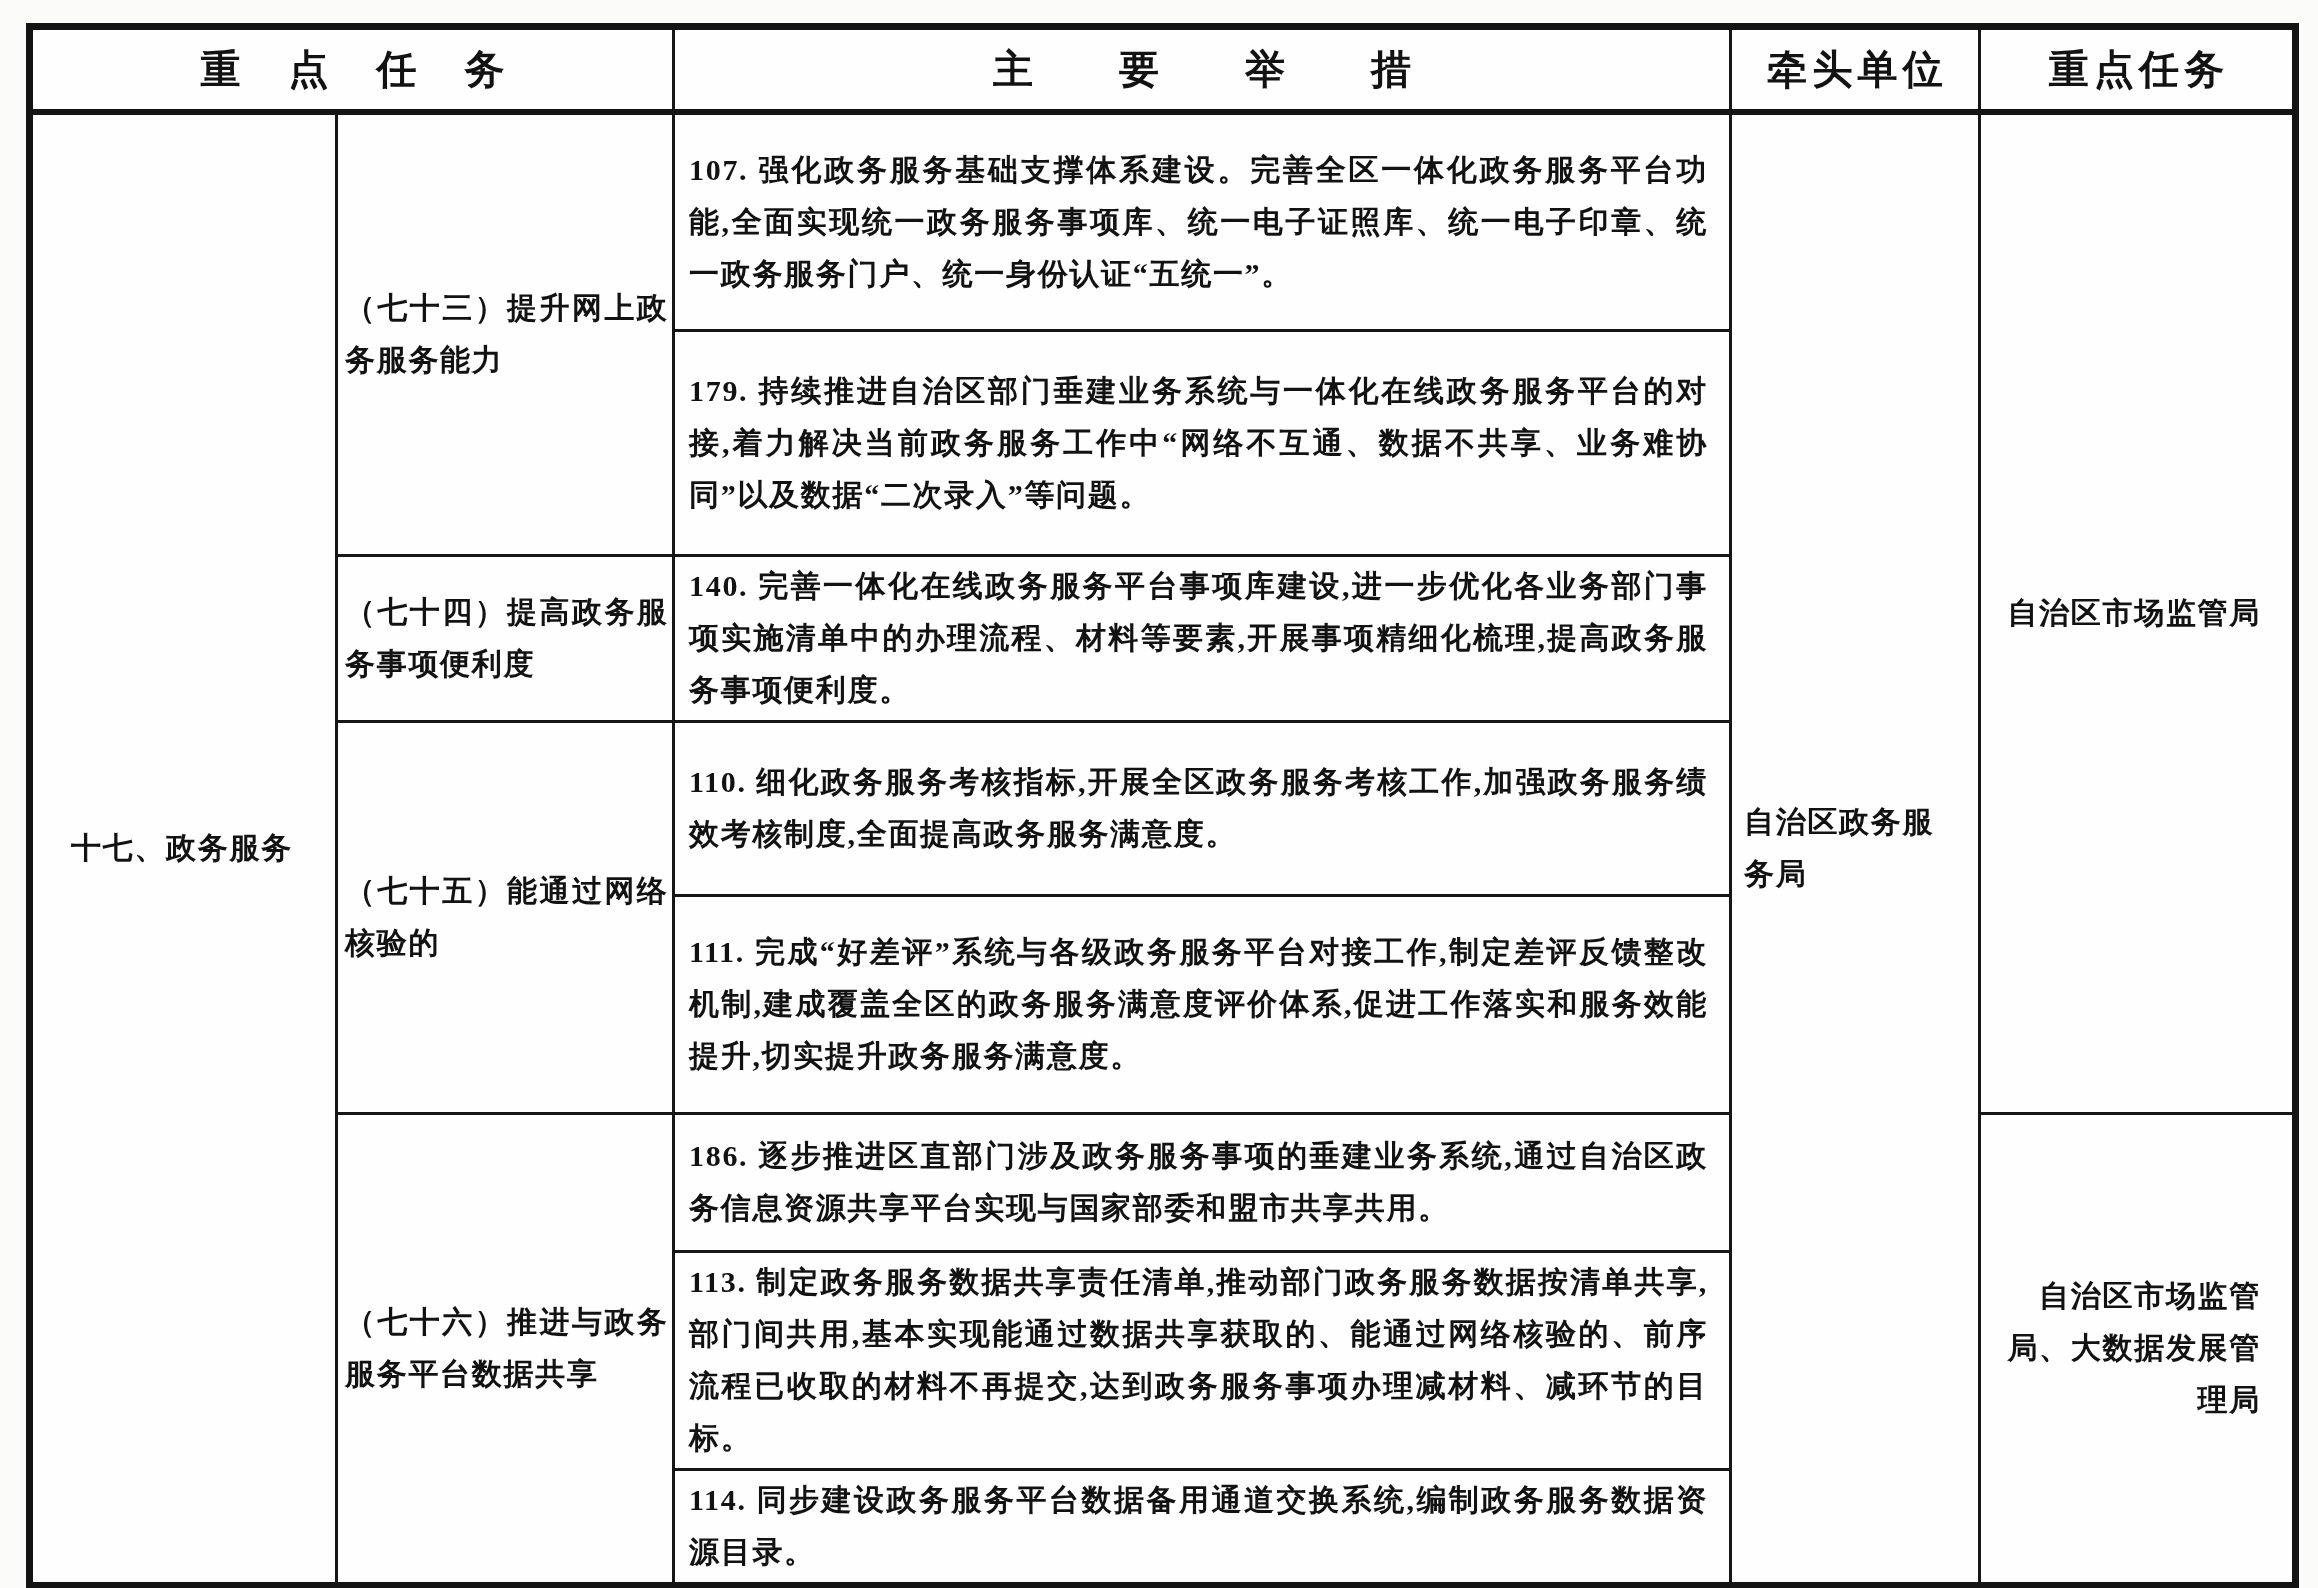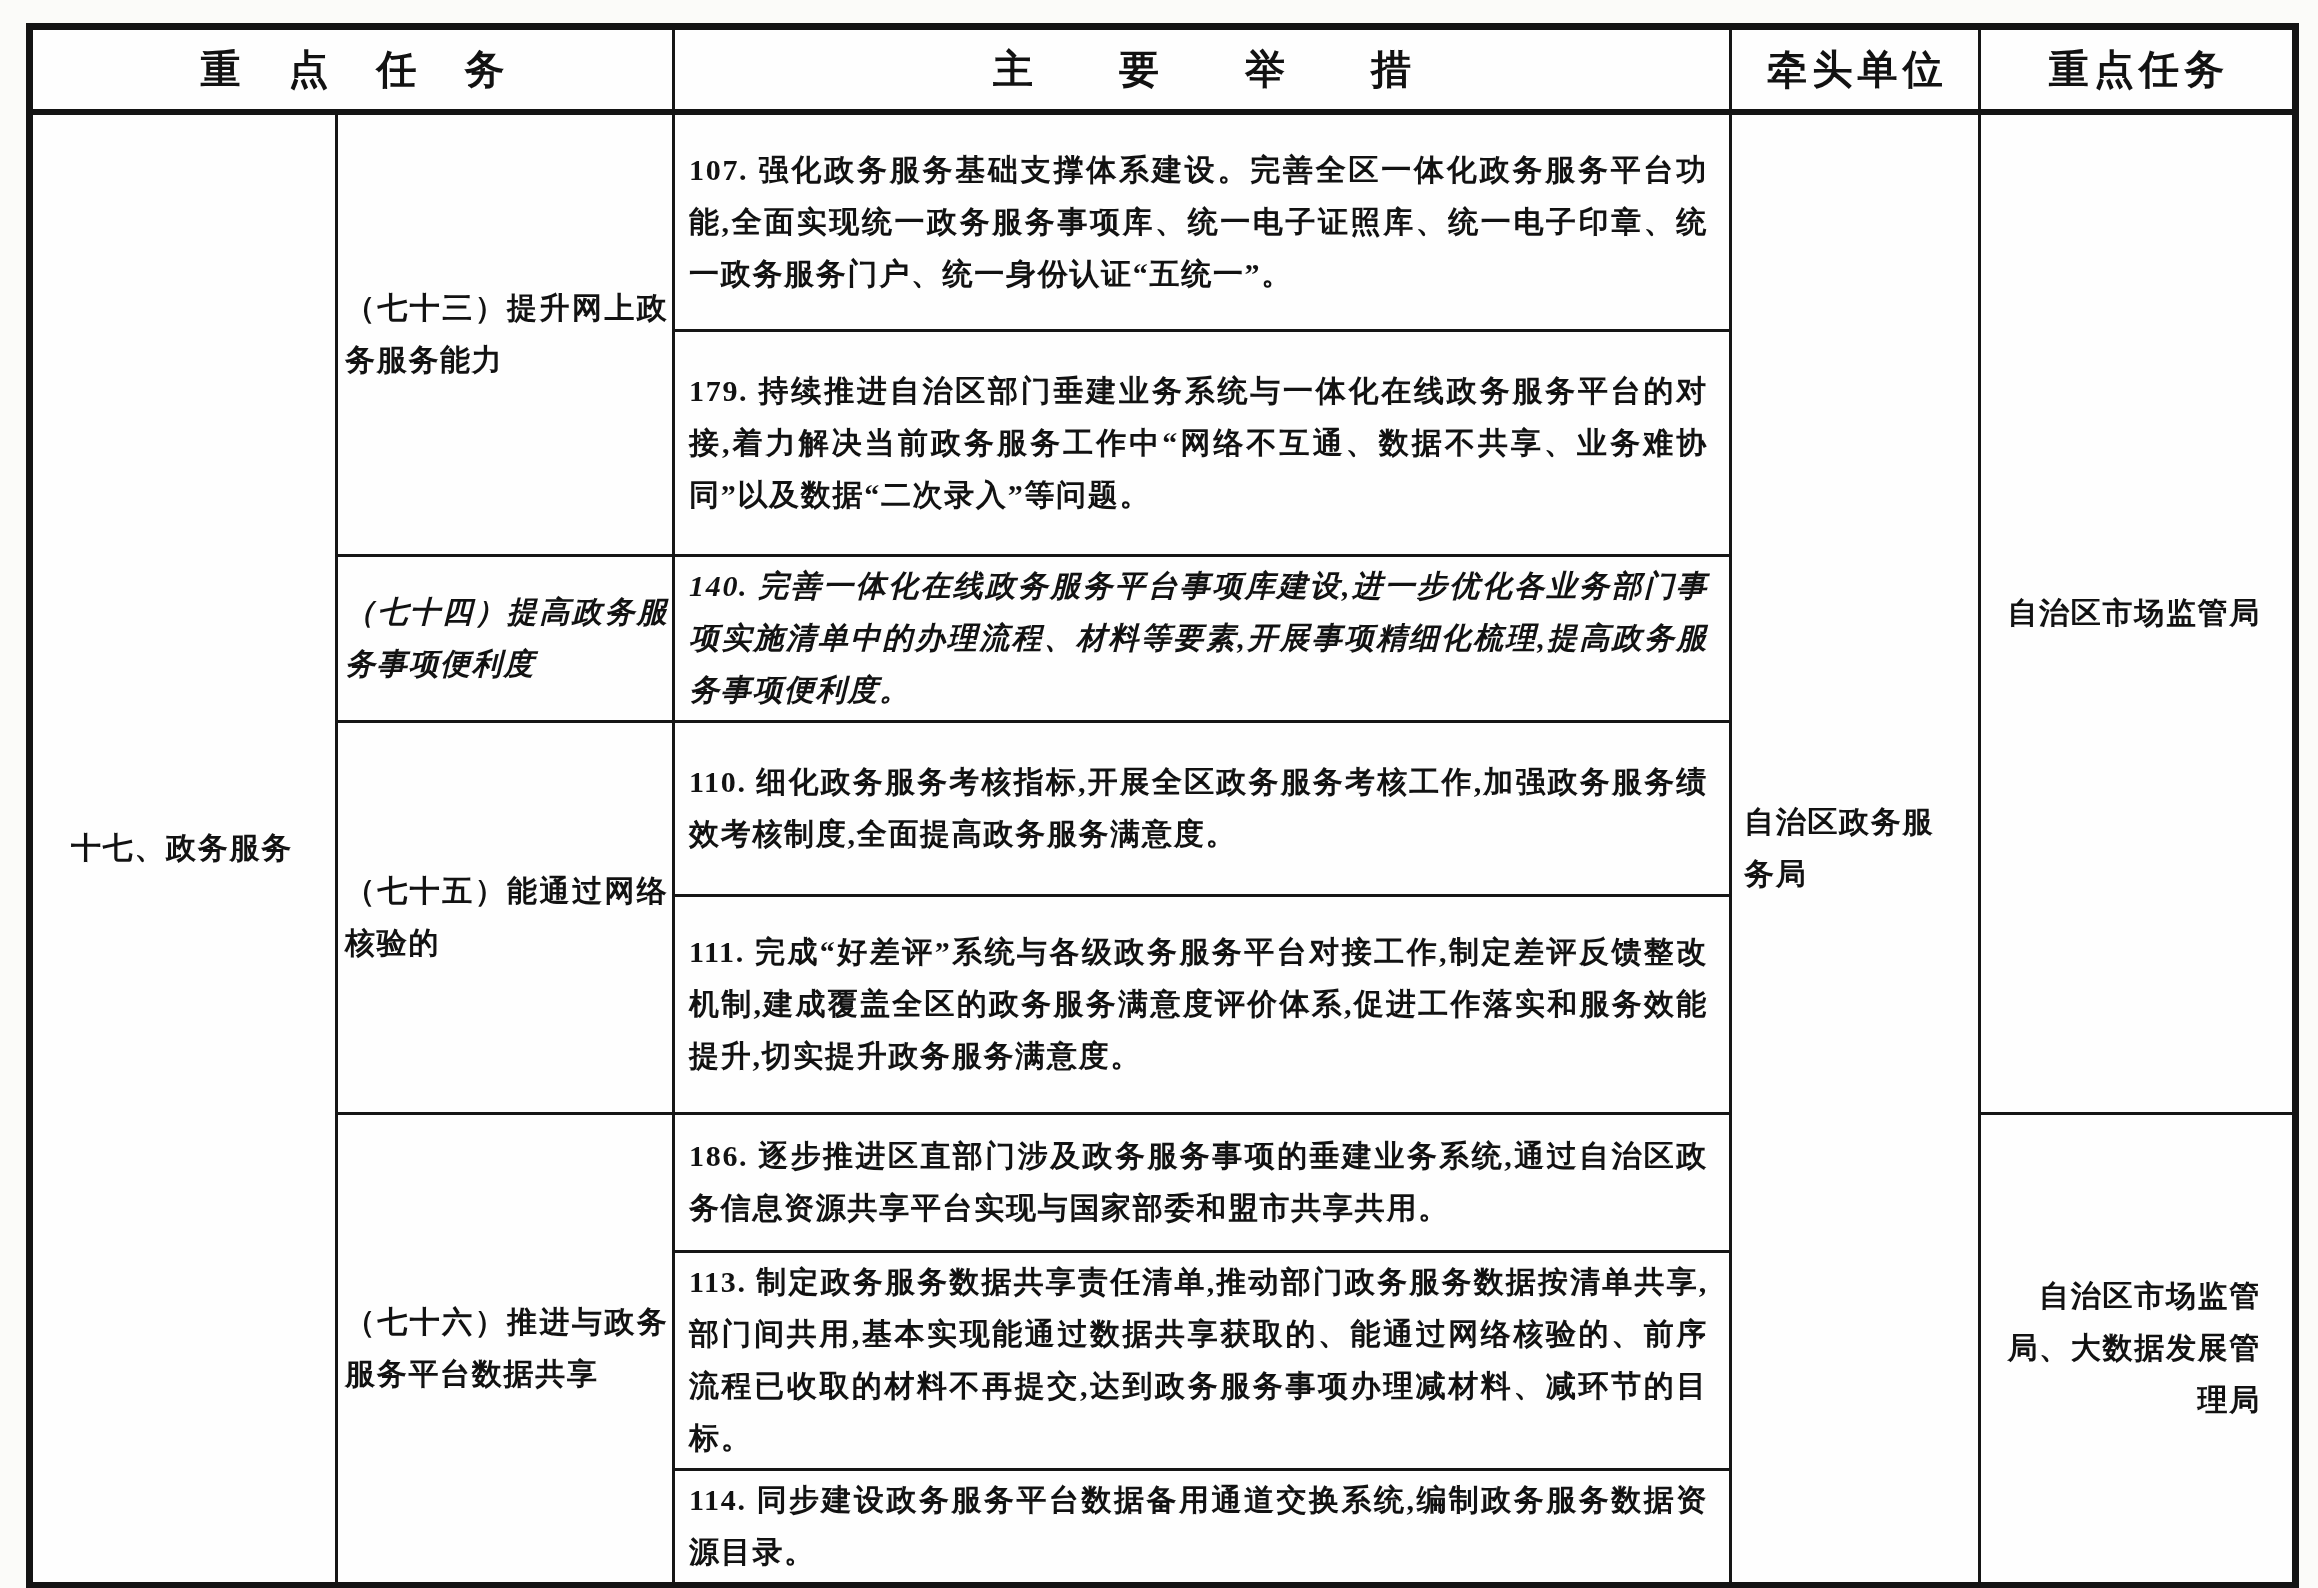--- a/index.html
+++ b/index.html
@@ -64,21 +64,21 @@
     text-align:left;
   }
   .support-cell{
     padding:0 31px 0 22.5px;
     line-height:57px;
     text-align:right;
   }
   
   .r107{height:218px;}
   .r108{height:225px;}
-  .r109{height:166px;font-style:italic;}
+  .r109{height:166px;}
   .r110{height:174px;}
   .r111{height:218px;}
   .r112{height:138px;}
   .r113{height:207px;}
   .r114{height:102px;}
 </style>
 </head>
 <body>
 
 <div class="page">

